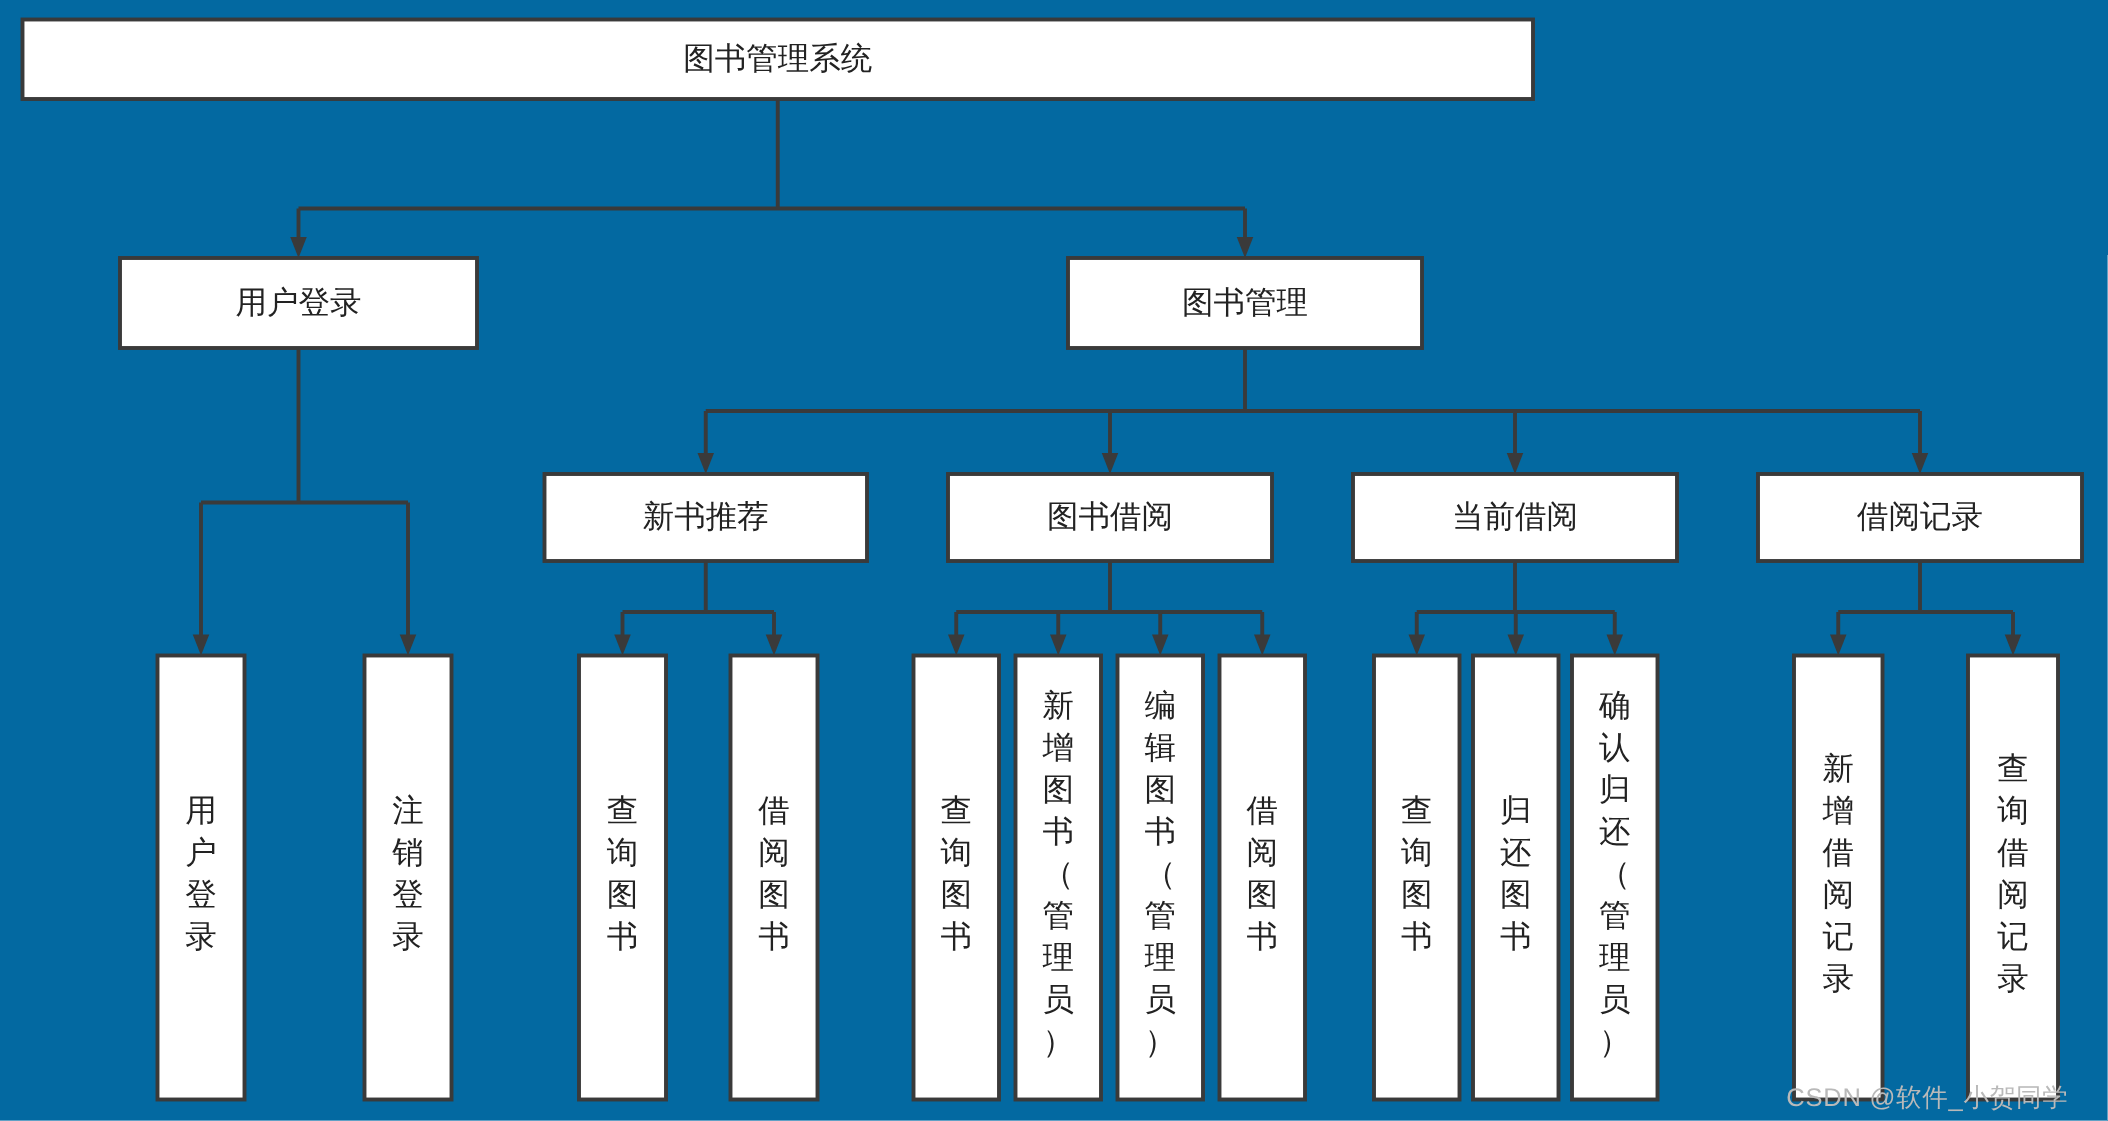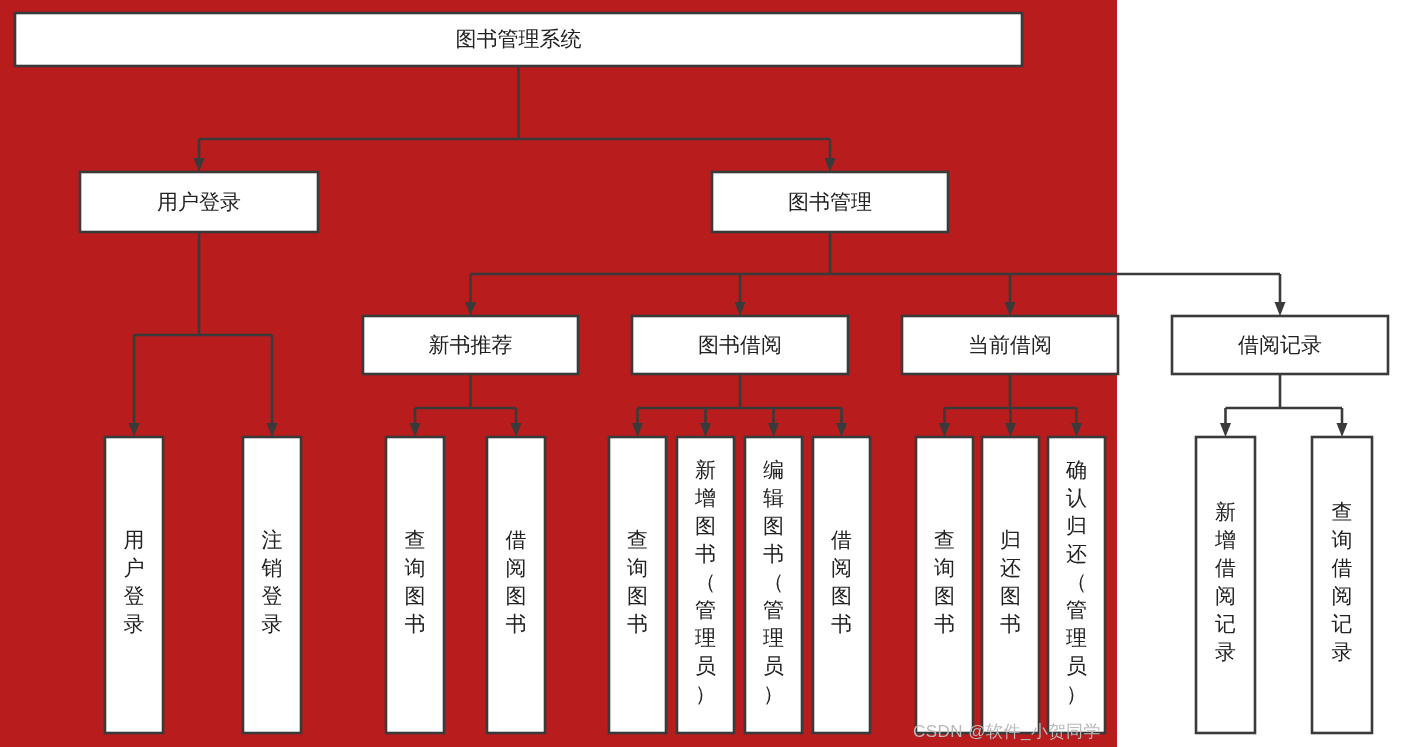--- a/index.html
+++ b/index.html
@@ -9,23 +9,23 @@
     background: #ffffff;
   }
   body {
     width: 1405px;
     height: 747px;
     overflow: hidden;
     font-family: "Liberation Sans", "DejaVu Sans", sans-serif;
   }
   #diagram-root {
     position: relative;
-    width: 1117px;
+    width: 1405px;
     height: 747px;
-    background: #b91c1c;
+    background: #0369a1;
     text-align: right;
   }
   svg.diagram-canvas {
     position: absolute;
     left: 0;
     top: 0;
     width: 1405px;
     height: 747px;
     display: block;
   }
@@ -52,21 +52,21 @@
     dominant-baseline: middle;
   }
   .node-label-vertical {
     fill: #222222;
     font-family: "Liberation Sans", "DejaVu Sans", sans-serif;
     font-size: 21px;
     text-anchor: middle;
   }
   .watermark-text {
     position: absolute;
-    right: 16px;
+    right: 26px;
     bottom: 4px;
     font-family: "Liberation Sans", "DejaVu Sans", sans-serif;
     font-size: 17px;
     color: #b9b9b9;
     white-space: nowrap;
     letter-spacing: 0.5px;
     user-select: none;
   }
 </style>
 </head>

